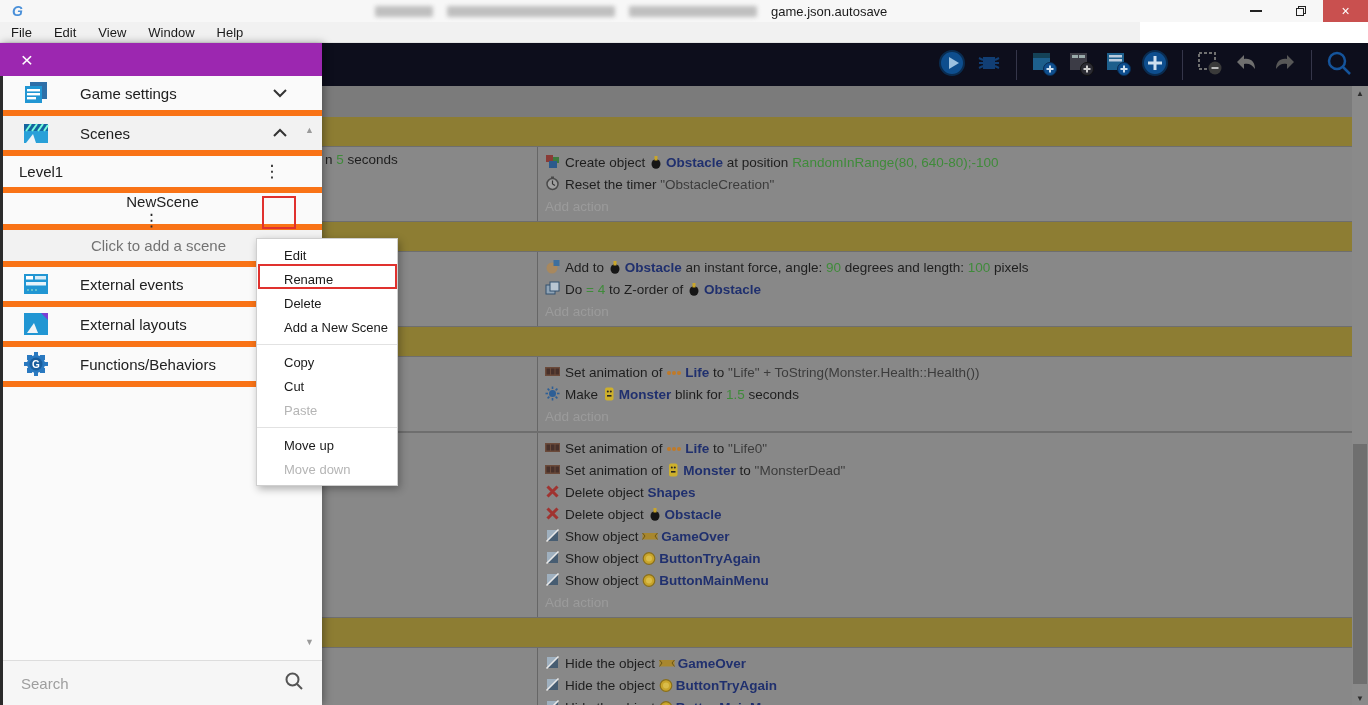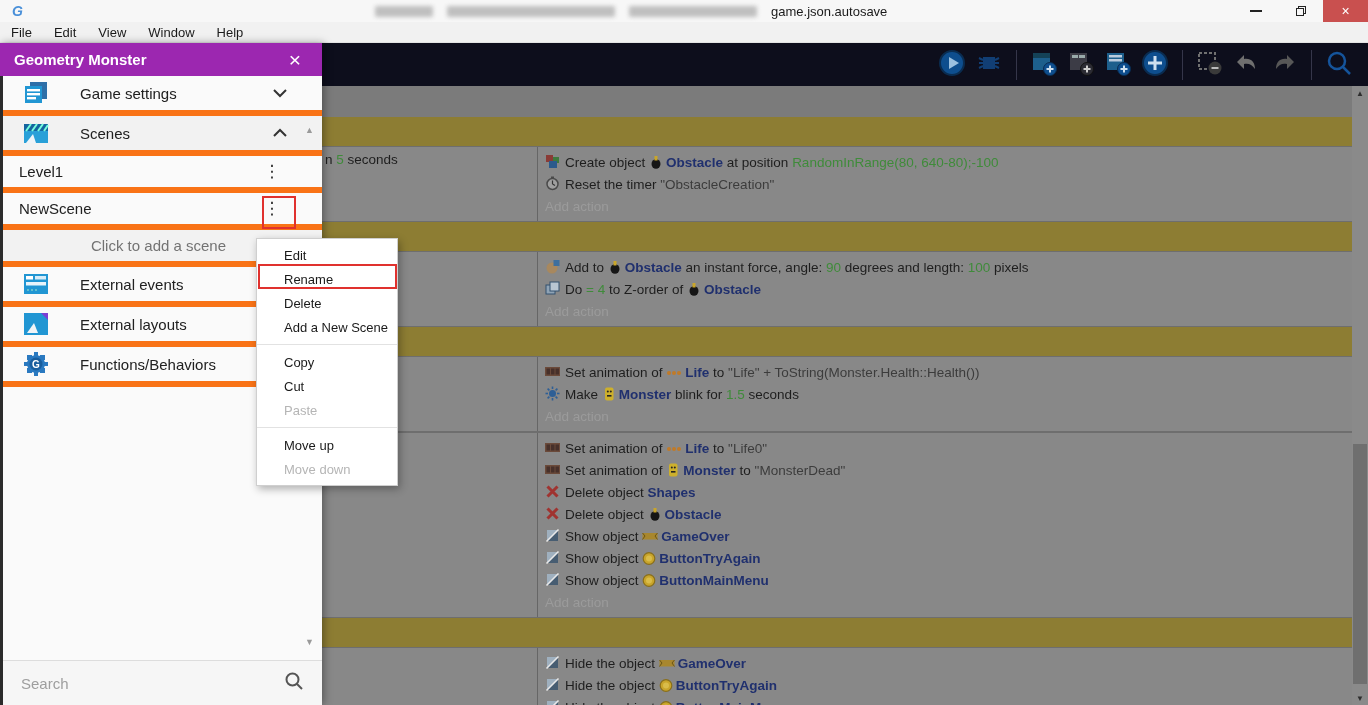--- a/index.html
+++ b/index.html
@@ -20,21 +20,21 @@
   .win-btn { width:45px; height:22px; display:flex; align-items:center; justify-content:center;
     font-size:13px; color:#222; }
   .win-btn.min span { display:block; width:12px; height:2px; background:#222; }
   .restore-glyph { position:relative; width:10px; height:10px; }
   .restore-glyph i { position:absolute; border:1.5px solid #222; display:block; }
   .restore-glyph .b1 { width:8px; height:8px; left:2px; top:0; }
   .restore-glyph .b2 { width:8px; height:8px; left:0; top:2px; background:#f7f7f7; }
   .win-btn.close { background:#c9504f; color:#fff; font-size:14px; }
 
   
-  .menubar { position:absolute; left:0; top:22px; width:1368px; height:21px;
+  .menubar { position:absolute; left:0; top:22px; width:1140px; height:21px;
     background:#f1f1f1; display:flex; align-items:center; border-bottom:1px solid #e3e3e3;}
   .menu-item { padding:0 11px; font-size:13px; color:#1a1a1a; height:21px;
     display:flex; align-items:center; }
 
   
   .events-pane { position:absolute; left:322px; top:43px; width:1046px; height:662px;
     background:#7b7b7b; }
   .ev-toolbar { position:absolute; left:0; top:0; width:1046px; height:43px;
     background:#0d0e1c; display:flex; align-items:center; justify-content:flex-end;
     padding-right:14px; gap:7px; }
@@ -385,21 +385,20 @@
       </div>
     <div class="ev-scroll">
       <div class="arr" style="top:0">▲</div>
       <div class="ev-thumb"></div>
       <div class="arr" style="bottom:0">▼</div>
     </div>
   </div>
 
   <div class="drawer">
     <div class="drawer-header">
-      <span class="drawer-title">Geometry Monster</span>
       <span class="drawer-close">×</span>
     </div>
     <div class="drawer-edge"></div>
     <div class="drawer-list" id="drawerlist">
         <div class="d-row" style="height: 40px;">
           <span class="d-icon"><svg width="26" height="26" viewBox="0 0 26 26">
               <rect x="7" y="2" width="17" height="17" fill="#2e6fa8"></rect>
               <rect x="2" y="6" width="17" height="17" fill="#2196d3"></rect>
               <rect x="4" y="9" width="13" height="2.4" fill="#fff"></rect>
               <rect x="4" y="13" width="13" height="2.4" fill="#fff"></rect>
@@ -424,21 +423,21 @@
             </svg></span>
           <span class="d-label">Scenes</span>
           <span class="chev"><svg width="16" height="10" viewBox="0 0 16 10">
               <path d="M2 8 L8 2 L14 8" fill="none" stroke="#333" stroke-width="2"></path>
             </svg></span>
         </div>
         <div class="d-row" style="height: 37px;">
           <span class="d-label">Level1</span>
           <span class="kebab">⋮</span>
         </div>
-        <div class="d-row" style="height: 37px;">
+        <div class="d-row" style="height: 37px; flex-direction: column;">
           <span class="d-label">NewScene</span>
           <span class="kebab">⋮</span>
         </div>
         <div class="d-row shade" style="height: 37px;">
           <span class="d-label placeholder">Click to add a scene</span>
         </div>
         <div class="d-row" style="height: 40px;">
           <span class="d-icon"><svg width="26" height="26" viewBox="0 0 26 26">
               <rect x="1" y="3" width="24" height="20" fill="#2196d3"></rect>
               <rect x="3" y="5" width="7" height="3.5" fill="#fff"></rect>

